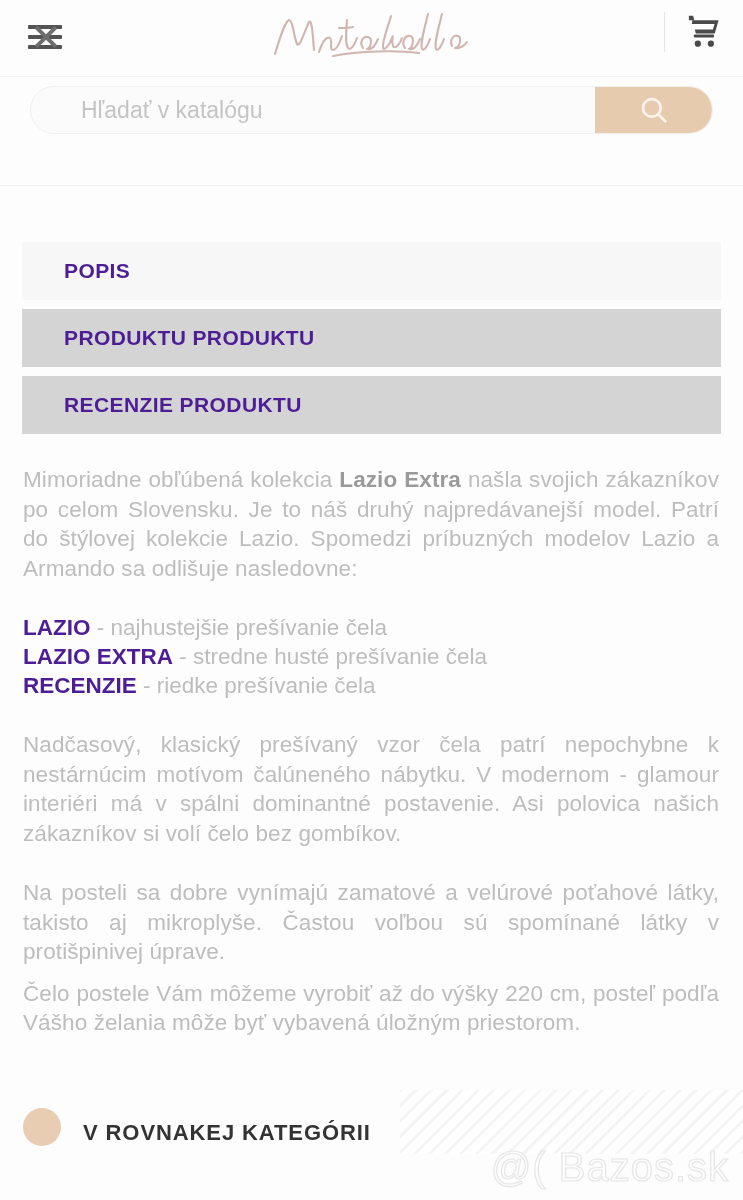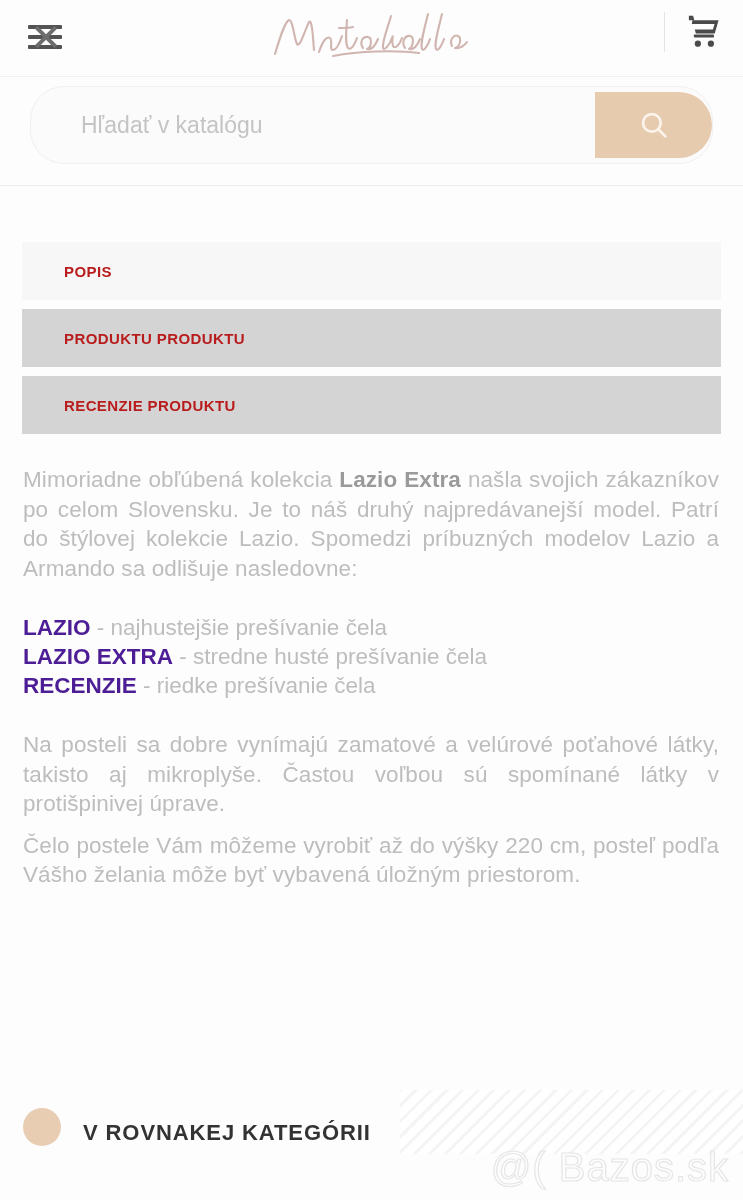--- a/index.html
+++ b/index.html
@@ -84,21 +84,21 @@
     position: relative;
     height: 108px;
     background: #fdfdfd;
     border-bottom: 1px solid #eeeeee;
   }
   .search-bar {
     position: absolute;
     left: 30px;
     top: 105px;
     width: 683px;
-    height: 78px;
+    height: 48px;
     margin-top: -96px;
     background: #fcfbfb;
     border: 1px solid #f2f0ef;
     border-radius: 34px;
     overflow: hidden;
     display: flex;
     align-items: center;
     box-sizing: border-box;
   }
   .search-input {
@@ -131,24 +131,24 @@
     margin-top: 56px;
     padding: 0 22px;
   }
   .tab {
     height: 58px;
     display: flex;
     align-items: center;
     padding-left: 42px;
     box-sizing: border-box;
     margin-bottom: 9px;
-    font-size: 15px;
+    font-size: 21px;
     font-weight: bold;
     letter-spacing: .4px;
-    color: #b91c1c;
+    color: #4c1d95;
     cursor: pointer;
   }
   .tab.active { background: #f7f7f7; }
   .tab.inactive { background: #d4d4d4; }
 
   
   .content {
     padding: 22px 24px 0 23px;
   }
   .para {
@@ -298,20 +298,21 @@
 <div class="content">
 
   <p class="para"><span>Mimoriadne obľúbená kolekcia </span><strong>Lazio Extra</strong><span> našla svojich zákazníkov po celom Slovensku. Je to náš druhý najpredávanejší model. Patrí do štýlovej kolekcie Lazio. Spomedzi príbuzných modelov Lazio a Armando sa odlišuje nasledovne:</span></p>
 
   <div class="spec-list">
     <div class="row"><span class="k">LAZIO</span><span> - najhustejšie prešívanie čela</span></div>
     <div class="row"><span class="k">LAZIO EXTRA</span><span> - stredne husté prešívanie čela</span></div>
     <div class="row"><span class="k">RECENZIE</span><span> - riedke prešívanie čela</span></div>
   </div>
 
+  <p class="para">Nadčasový, klasický prešívaný vzor čela patrí nepochybne k nestárnúcim motívom čalúneného nábytku. V modernom - glamour interiéri má v spálni dominantné postavenie. Asi polovica našich zákazníkov si volí čelo bez gombíkov.</p>
 
   <p class="para tight">Na posteli sa dobre vynímajú zamatové a velúrové poťahové látky, takisto aj mikroplyše. Častou voľbou sú spomínané látky v protišpinivej úprave.</p>
 
   <p class="para">Čelo postele Vám môžeme vyrobiť až do výšky 220 cm, posteľ podľa Vášho želania môže byť vybavená úložným priestorom.</p>
 </div>
 
 <div class="category-section">
   <div class="hatch"></div>
   <div class="cat-row">
     <div class="cat-dot"></div>

